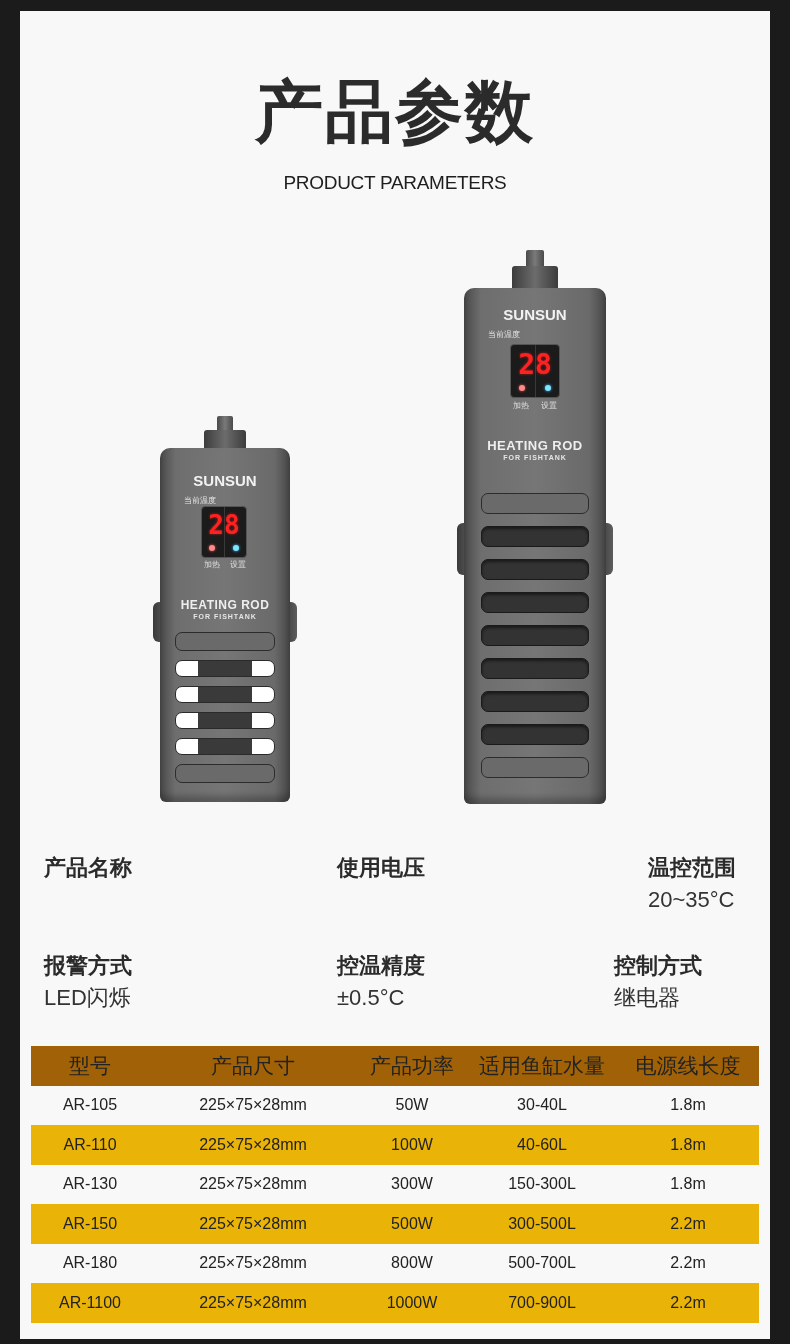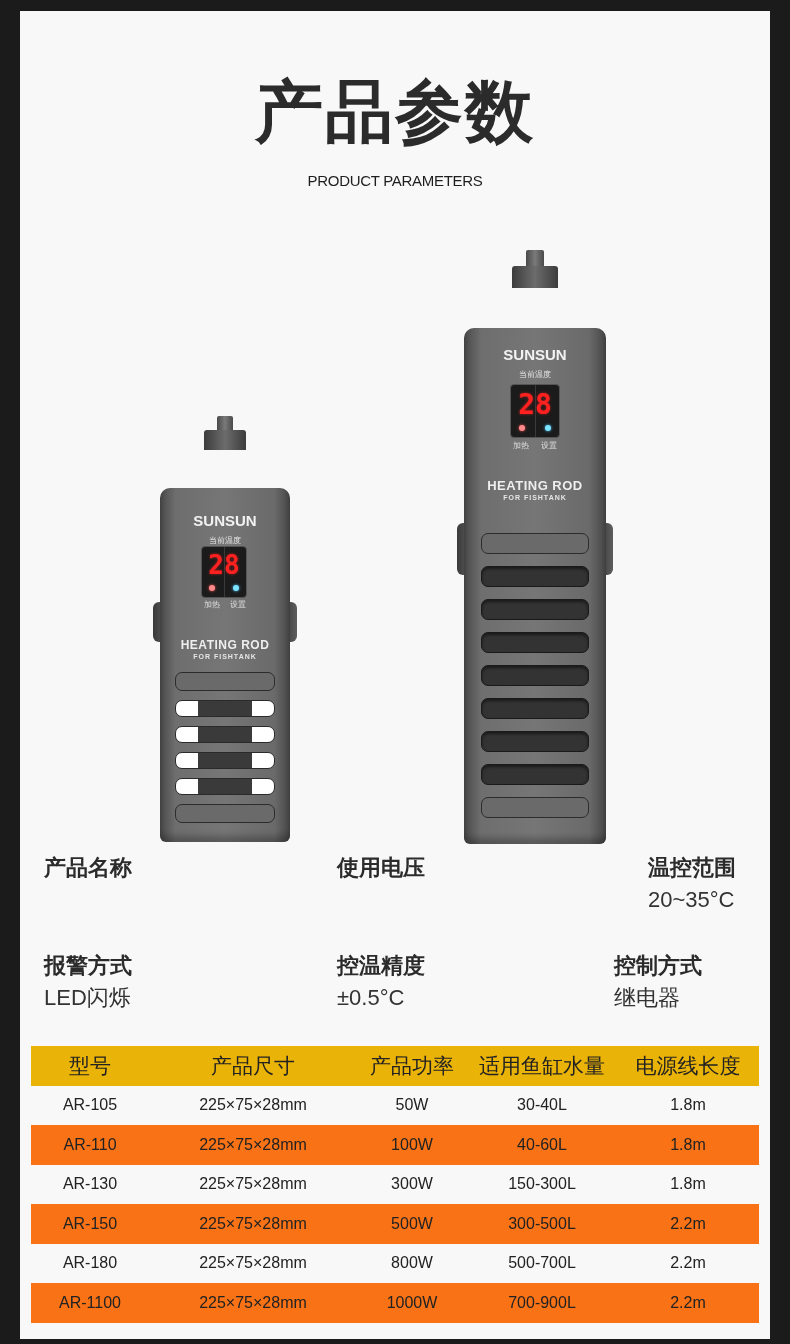--- a/index.html
+++ b/index.html
@@ -1,28 +1,28 @@
 <!DOCTYPE html>
 <html><head>
 <meta charset="utf-8">
 <style>
   html,body{margin:0;padding:0;}
   body{width:790px;height:1344px;background:#1b1b1b;position:relative;overflow:hidden;font-family:"DejaVu Sans","Liberation Sans",sans-serif;}
   .card{position:absolute;left:20px;top:11px;width:750px;height:1328px;background:#f8f8f8;}
   .title{position:absolute;left:0;width:790px;top:72px;text-align:center;font-size:68px;font-weight:bold;color:#2b2b2b;letter-spacing:2px;line-height:80px;}
-  .subtitle{position:absolute;left:0;width:790px;top:172px;text-align:center;font-family:"Liberation Sans",sans-serif;font-size:15px;color:#1e1e1e;letter-spacing:-0.3px;}
+  .subtitle{position:absolute;left:0;width:790px;top:172px;text-align:center;font-family:"Liberation Sans",sans-serif;font-size:19px;color:#1e1e1e;letter-spacing:-0.3px;}
 
   
   .heater{position:absolute;}
   .cap-stem{position:absolute;background:linear-gradient(90deg,#4a4a4a,#7a7a7a 50%,#4a4a4a);border-radius:2px;}
   .cap-base{position:absolute;background:linear-gradient(90deg,#3c3c3c,#6c6c6c 50%,#3c3c3c);border-radius:3px 3px 0 0;}
-  .body{position:absolute;background:linear-gradient(90deg,#4a4a4a 0%,#6e6e6e 12%,#767676 50%,#6a6a6a 88%,#474747 100%);border-radius:10px 10px 6px 6px;box-shadow:inset 0 -6px 6px rgba(0,0,0,.25);margin-top:40px;}
+  .body{position:absolute;background:linear-gradient(90deg,#4a4a4a 0%,#6e6e6e 12%,#767676 50%,#6a6a6a 88%,#474747 100%);border-radius:10px 10px 6px 6px;box-shadow:inset 0 -6px 6px rgba(0,0,0,.25);}
   .side-clip{position:absolute;background:linear-gradient(90deg,#3a3a3a,#5d5d5d);border-radius:6px;}
   .brand{position:absolute;left:0;right:0;text-align:center;color:#f2f2f2;font-family:"Liberation Sans",sans-serif;font-weight:bold;}
-  .cur-temp{position:absolute;left:0;right:0;text-align:center;color:#e4e4e4;}
+  .cur-temp{position:absolute;left:0;right:0;text-align:left;color:#e4e4e4;padding-left:24px;}
   .display{position:absolute;background:#1b1b1b;border-radius:4px;border:1px solid #555;}
   .display .divider{position:absolute;top:0;bottom:0;left:50%;width:1px;background:#3a3a3a;}
   .digits{position:absolute;left:0;right:0;text-align:center;color:#ff2020;font-family:"DejaVu Sans Mono",monospace;font-weight:bold;text-shadow:0 0 3px rgba(255,40,40,.6);}
   .led{position:absolute;border-radius:50%;}
   .led.red{background:#ff8a8a;box-shadow:0 0 3px #ff5050;}
   .led.blue{background:#7fe4ff;box-shadow:0 0 3px #40c8ff;}
   .led-labels{position:absolute;left:0;right:0;display:flex;justify-content:center;color:#e0e0e0;}
   .hr-title{position:absolute;left:0;right:0;text-align:center;color:#eeeeee;font-family:"Liberation Sans",sans-serif;font-weight:bold;letter-spacing:.5px;}
   .hr-sub{position:absolute;left:0;right:0;text-align:center;color:#e6e6e6;font-family:"Liberation Sans",sans-serif;font-weight:bold;letter-spacing:1px;}
   .slot{position:absolute;border-radius:7px;}
@@ -32,22 +32,22 @@
   .slot.window .inner{position:absolute;top:0;bottom:0;left:22px;right:22px;background:#3a3a3a;}
 
   
   .spec{position:absolute;}
   .spec .k{font-size:22px;font-weight:bold;color:#2b2b2b;line-height:30px;}
   .spec .v{font-size:22px;color:#333;line-height:34px;font-family:"Liberation Sans","DejaVu Sans",sans-serif;}
 
   
   .tbl{position:absolute;left:31px;top:1046px;width:728px;}
   .trow{position:relative;height:39.5px;display:flex;align-items:center;font-size:21px;color:#222;}
-  .trow.shade{background:#f97316;}
-  .trow.head{background:#eab308;font-weight:normal;color:#222;}
+  .trow.shade{background:#eab308;}
+  .trow.head{background:#a16207;font-weight:normal;color:#222;}
   .trow span{position:absolute;text-align:center;white-space:nowrap;}
   .c0{left:0;width:118px;}
   .c1{left:118px;width:208px;}
   .c2{left:326px;width:110px;}
   .c3{left:436px;width:150px;}
   .c4{left:586px;width:142px;}
   .trow .cell{font-family:"Liberation Sans",sans-serif;font-size:16px;}
 </style>
 </head>
 <body>

